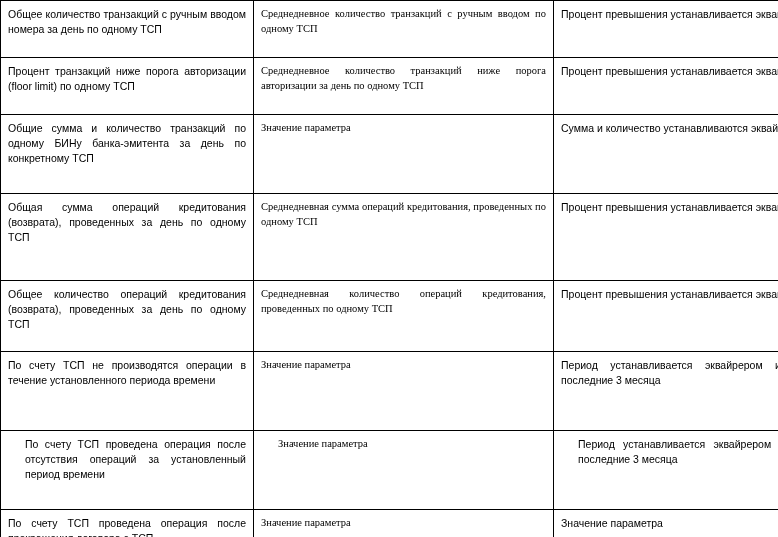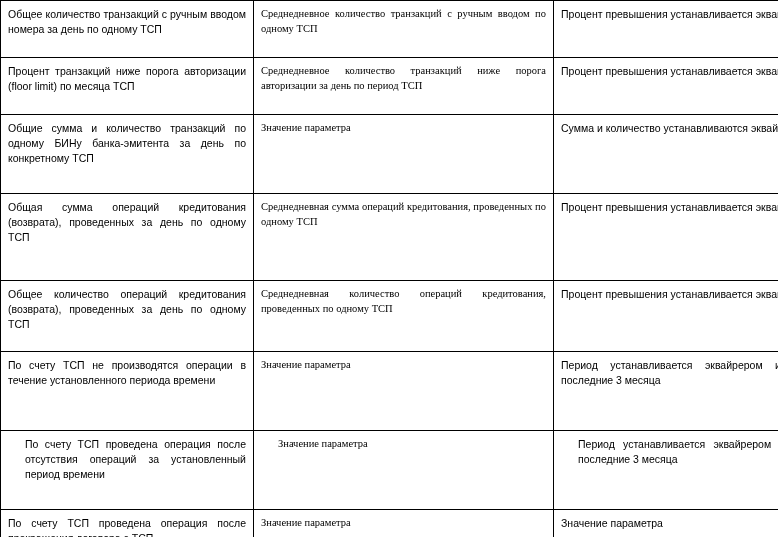--- a/index.html
+++ b/index.html
@@ -65,24 +65,24 @@
           </td>
         <td class="col-b">
             <span class="cell-text">Среднедневное количество транзакций с ручным вводом по одному ТСП</span>
           </td>
         <td class="col-c">
             <span class="cell-text">Процент превышения устанавливается эквайрером</span>
           </td>
       </tr>
       <tr class="r1">
         <td class="col-a">
-            <span class="cell-text">Процент транзакций ниже порога авторизации (floor limit) по месяца ТСП</span>
+            <span class="cell-text">Процент транзакций ниже порога авторизации (floor limit) по одному ТСП</span>
           </td>
         <td class="col-b">
-            <span class="cell-text">Среднедневное количество транзакций ниже порога авторизации за день по период ТСП</span>
+            <span class="cell-text">Среднедневное количество транзакций ниже порога авторизации за день по одному ТСП</span>
           </td>
         <td class="col-c">
             <span class="cell-text">Процент превышения устанавливается эквайрером</span>
           </td>
       </tr>
       <tr class="r2">
         <td class="col-a">
             <span class="cell-text">Общие сумма и количество транзакций по одному БИНу банка-эмитента за день по конкретному ТСП</span>
           </td>
         <td class="col-b">

